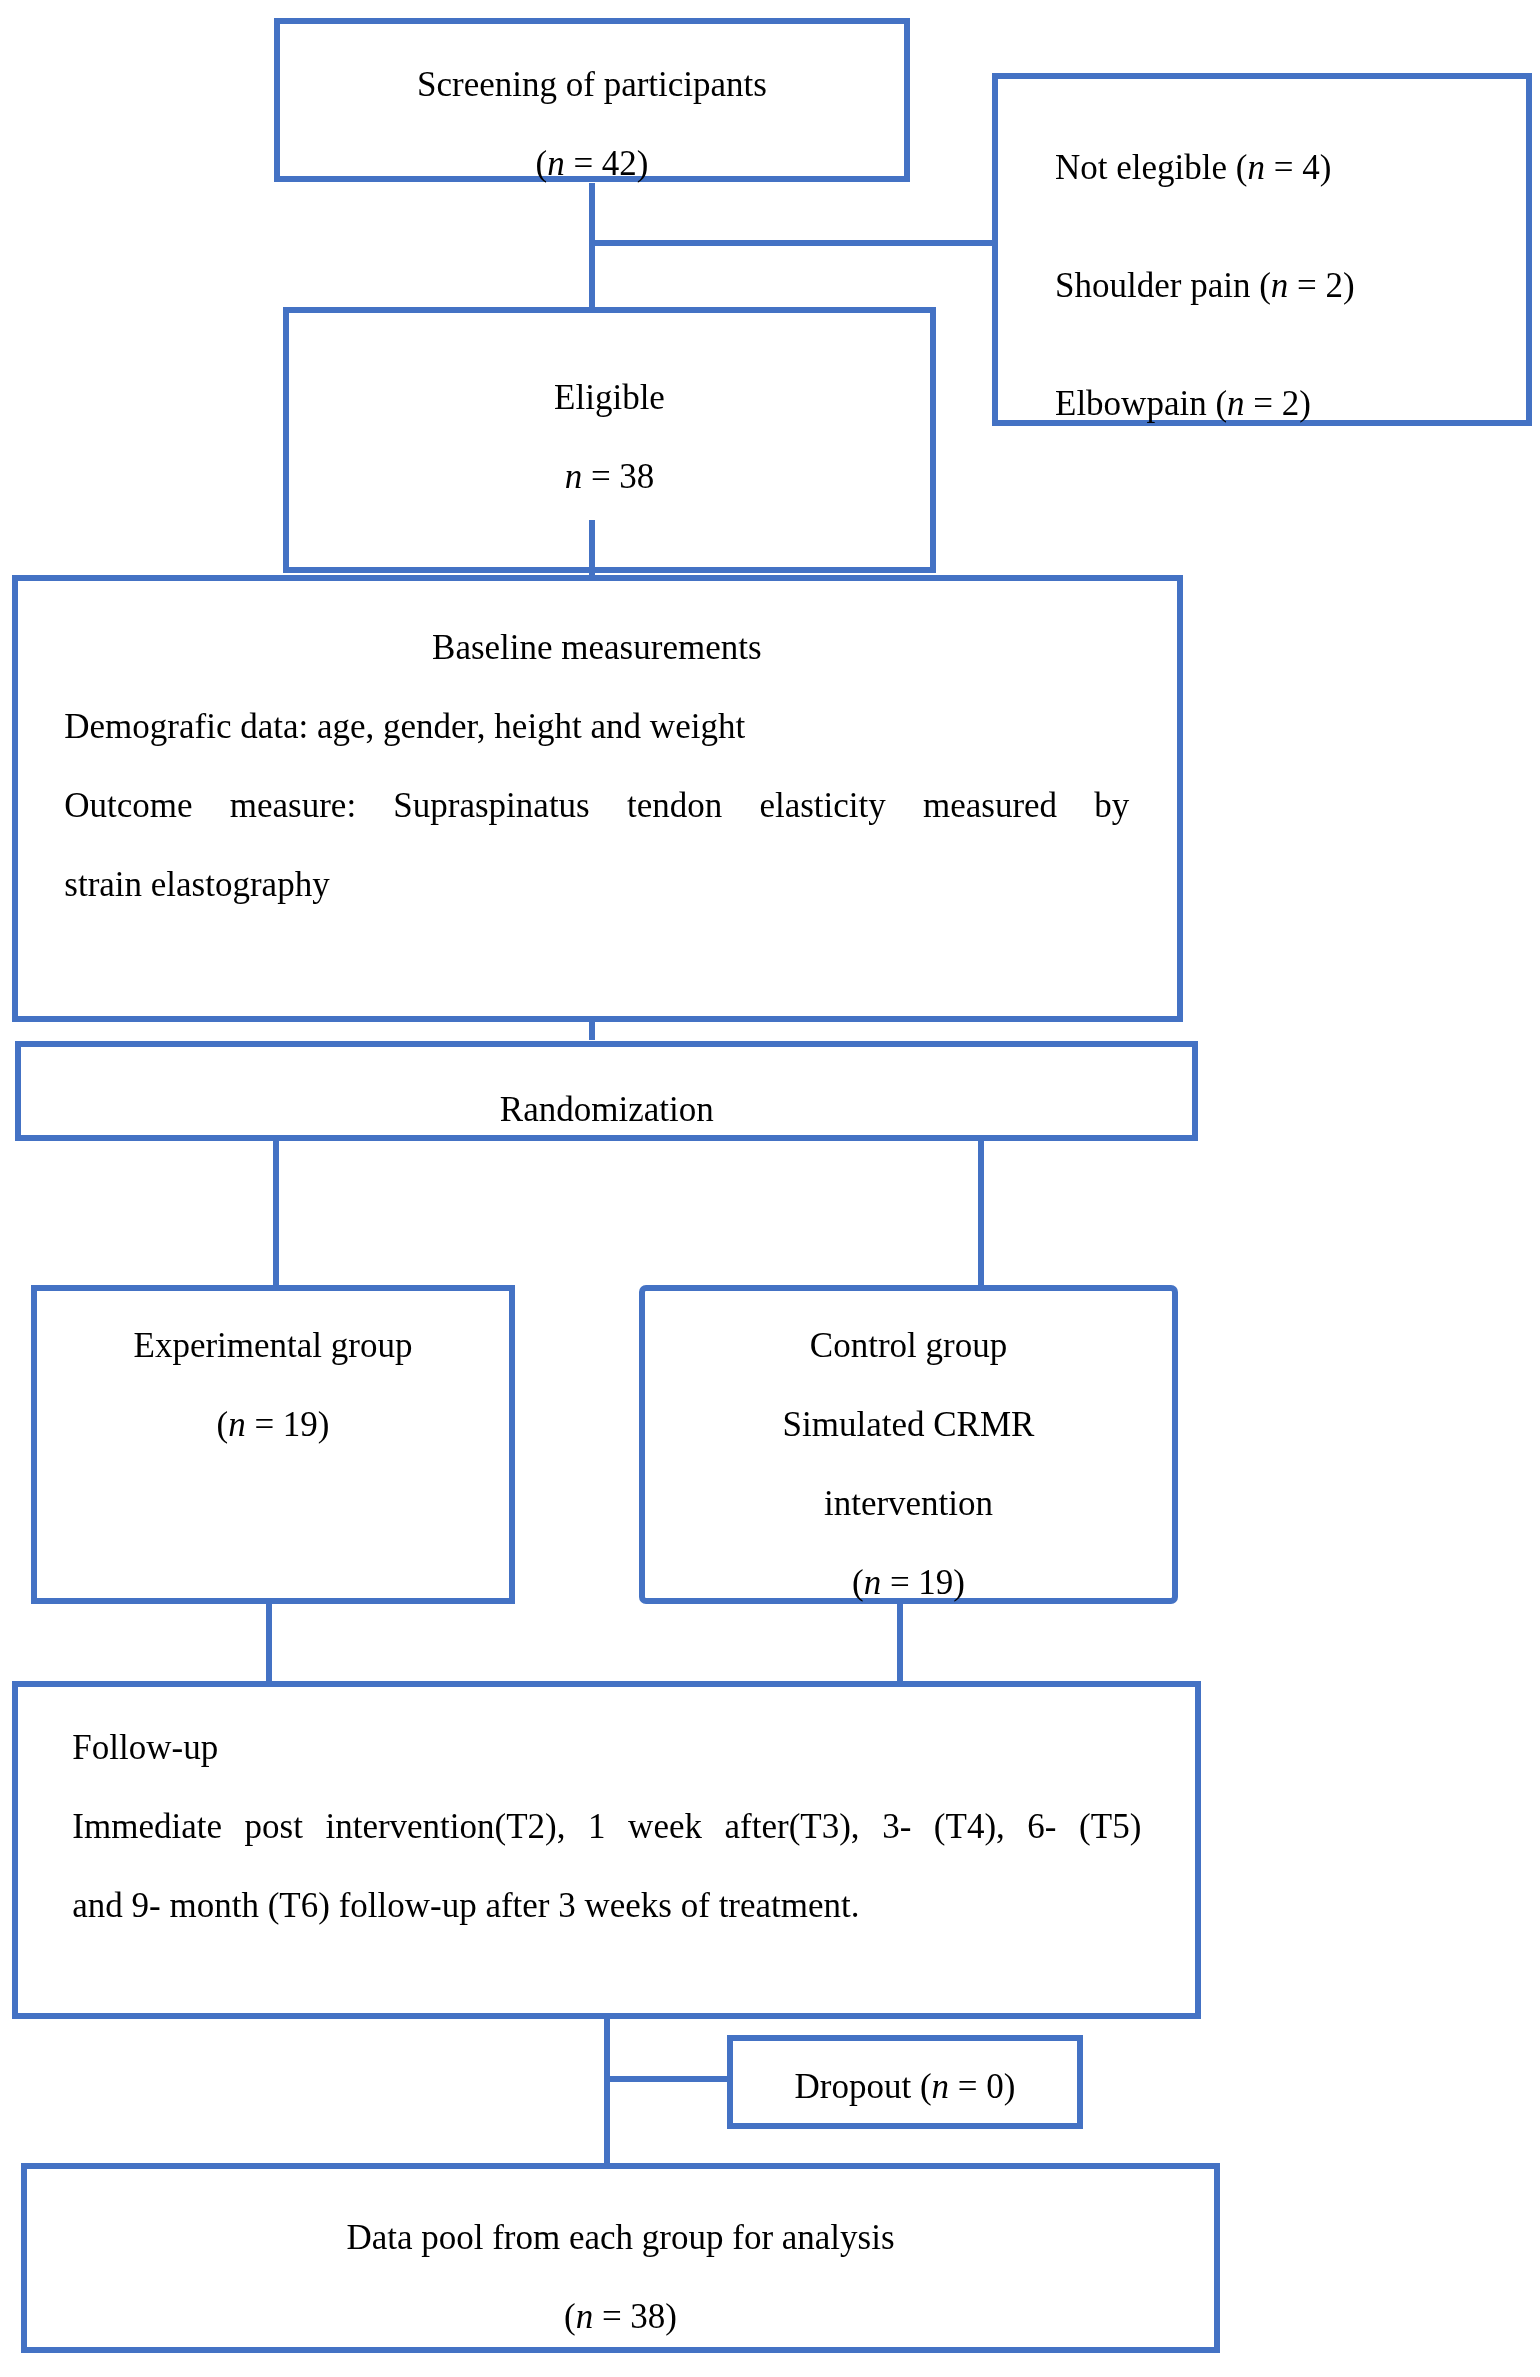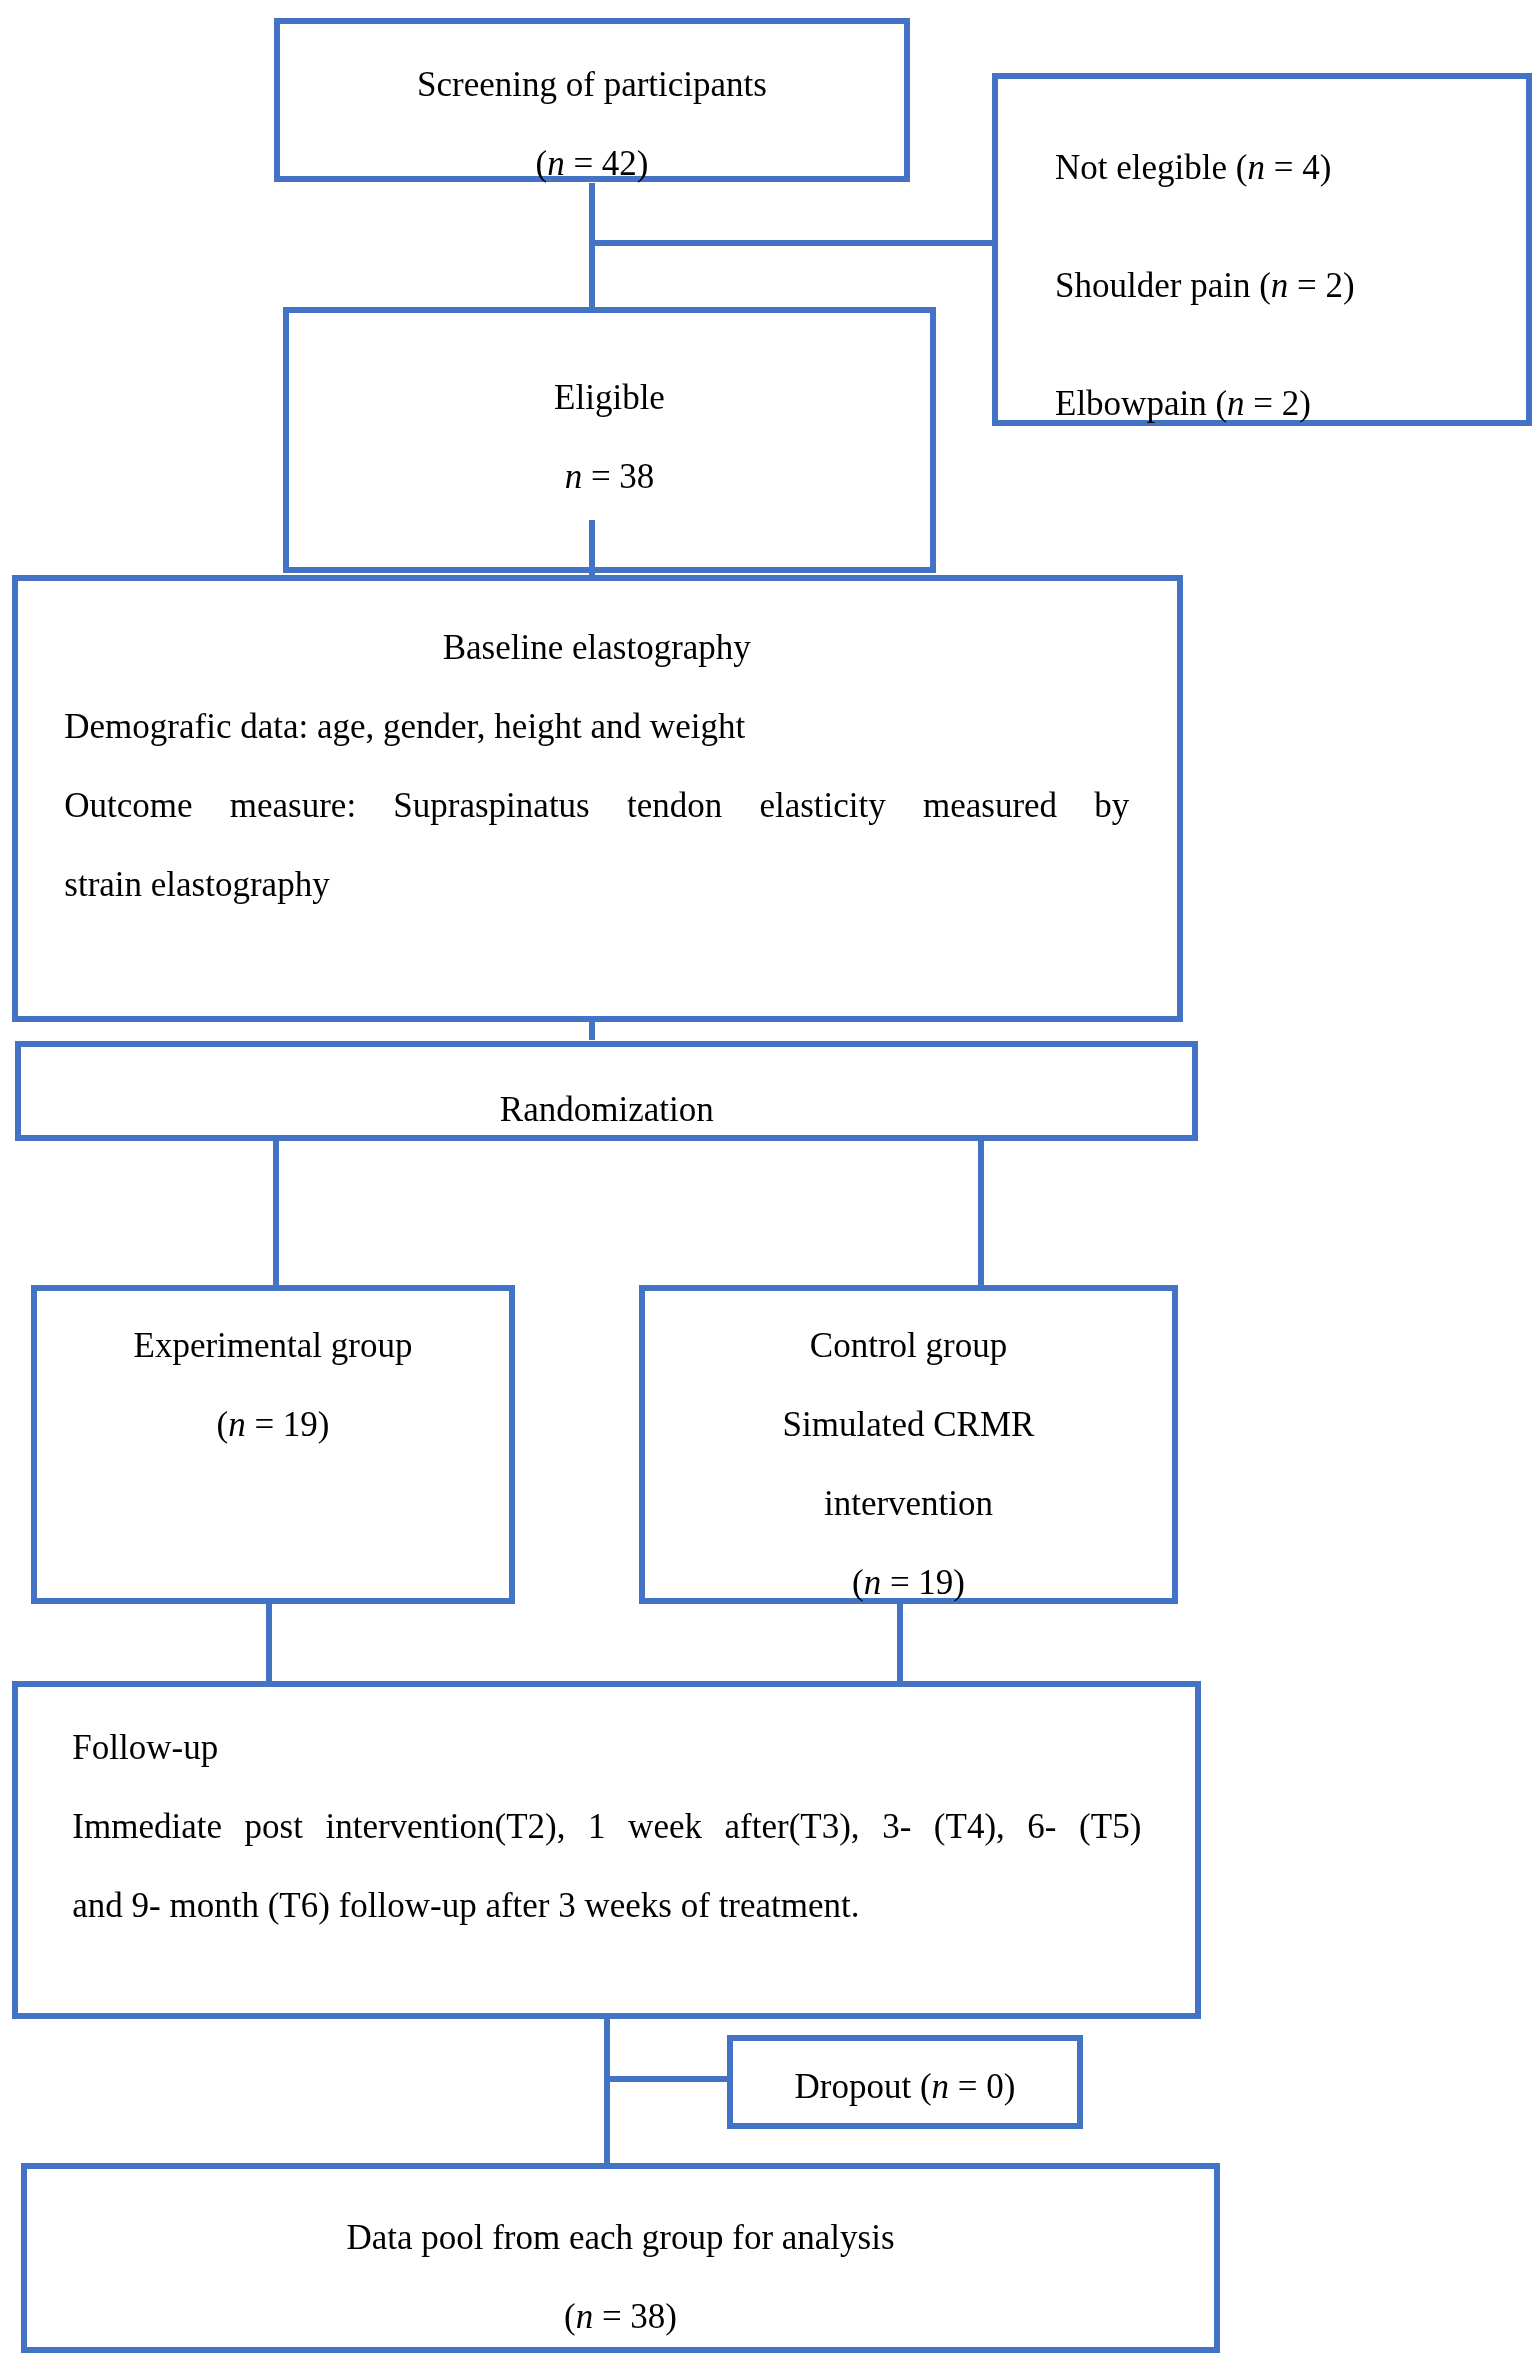--- a/index.html
+++ b/index.html
@@ -25,21 +25,21 @@
   .center { text-align: center; }
   .vline, .hline { position: absolute; background: var(--accent); }
 
   
   #screening     { left: 274px;  top: 18px;   width: 636px; height: 164px; padding-top: 15.3px; text-align: center; }
   #notEligible   { left: 992px; top: 73px;  width: 540px; height: 353px; padding: 24px 15px 0 45px; line-height: 106px; }
   #eligible      { left: 283px;  top: 307px;  width: 653px; height: 266px; padding-top: 39px; text-align: center; }
   #baseline      { left: 12.3px;   top: 575px; width: 1171px; height: 447px; padding: 21px 36px 0 34px; }
   #randomization { left: 15.3px;   top: 1041px; width: 1183px; height: 100px; padding-top: 17px; text-align: center; }
   #expGroup      { left: 31px;   top: 1285px; width: 484px;  height: 319px; padding-top: 9px; text-align: center; }
-  #ctrlGroup     { left: 639px; top: 1285px; width: 539px; height: 319px; padding-top: 9px; text-align: center; }
+  #ctrlGroup     { left: 639px; top: 1285px; width: 539px; height: 319px; padding-top: 9px; text-align: center; border-radius: 7px; }
   #followUp      { left: 12.3px;   top: 1681px; width: 1189px; height: 338px; padding: 15.3px 42px 0 42px; }
   #dropout       { left: 727px; top: 2035px; width: 356px;  height: 94px; padding-top: 0; text-align: center; font-family: Liberation Serif, serif; }
   #dataPool      { left: 21px;   top: 2163px; width: 1199px; height: 190px; padding-top: 23px; text-align: center; }
 
   .justify { text-align: justify; text-align-last: justify; }
 
   
   #v1 { left: 589px; top: 183px;  width: 6px;  height: 124px; }
   #h1 { left: 592px; top: 240px;  width: 400px; height: 6px;  }
   #v2 { left: 589px; top: 520px; width: 6px;  height: 55px; }
@@ -66,21 +66,21 @@
     <p>Shoulder pain (<i>n</i> = 2)</p>
     <p>Elbowpain (<i>n</i> = 2)</p>
   </div>
 
   <div class="box" id="eligible">
     <p>Eligible</p>
     <p><i>n</i> = 38</p>
   </div>
 
   <div class="box" id="baseline">
-    <p class="center">Baseline elastography</p>
+    <p class="center">Baseline measurements</p>
     <p>Demografic data: age, gender, height and weight</p>
     <p class="justify">Outcome measure: Supraspinatus tendon elasticity measured by</p>
     <p>strain elastography</p>
   </div>
 
   <div class="box" id="randomization">
     <p>Randomization</p>
   </div>
 
   <div class="box" id="expGroup">

